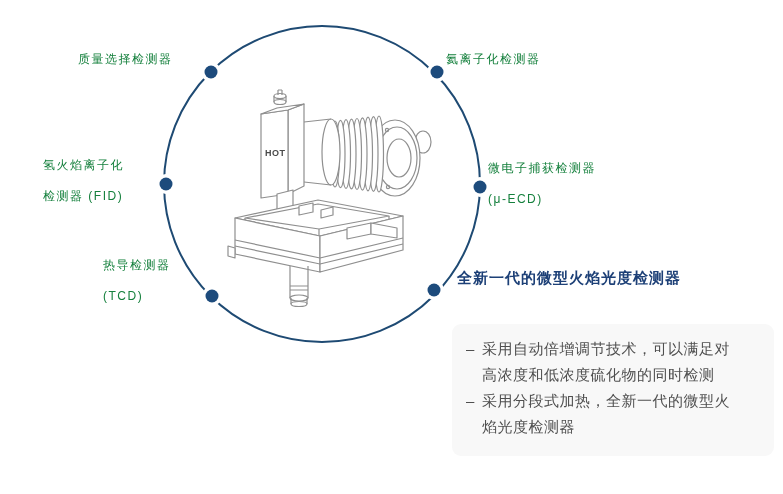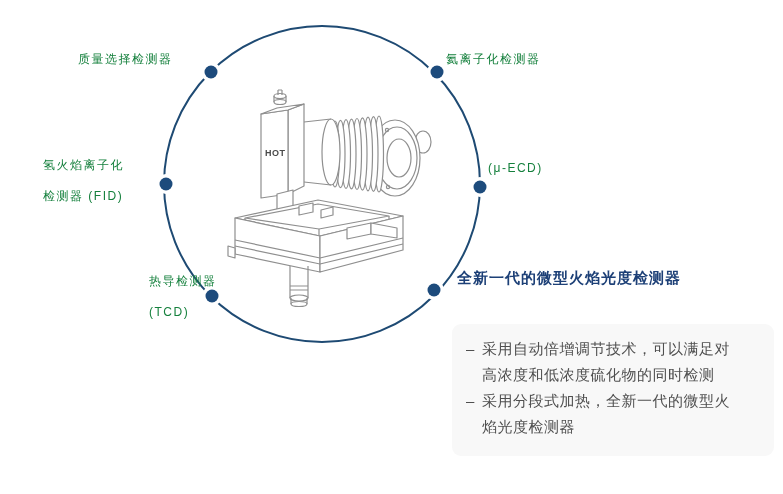--- a/index.html
+++ b/index.html
@@ -12,21 +12,21 @@
   .device-svg{left:225px;top:88px;}
   .det-label{
     position:absolute;color:#15803d;font-size:12px;line-height:31px;
     letter-spacing:1.5px;white-space:nowrap;
   }
   .det-label .line{display:block;}
   .lbl-msd  {left:78px; top:44px;}
   .lbl-pdhid{left:446px;top:44px;}
   .lbl-fid  {left:43px; top:150px;}
   .lbl-uecd {left:488px;top:153px;}
-  .lbl-tcd  {left:103px;top:266px;margin-left:46px;}
+  .lbl-tcd  {left:103px;top:250px;}
   .featured-title{
     position:absolute;left:457px;top:263px;color:#1d4077;font-weight:bold;
     font-size:15px;line-height:30px;letter-spacing:1px;white-space:nowrap;
   }
   .featured-title .line{display:block;}
   .featured-panel{
     position:absolute;left:452px;top:324px;width:322px;height:132px;
     background:#f8f8f8;border-radius:9px;
   }
   .bullets{
@@ -134,20 +134,21 @@
     <span class="line">质量选择检测器</span>
   </div>
   <div class="det-label lbl-pdhid">
     <span class="line">氦离子化检测器</span>
   </div>
   <div class="det-label lbl-fid">
     <span class="line">氢火焰离子化</span>
     <span class="line">检测器 (FID)</span>
   </div>
   <div class="det-label lbl-uecd">
+    <span class="line">微电子捕获检测器</span>
     <span class="line">(μ-ECD)</span>
   </div>
   <div class="det-label lbl-tcd">
     <span class="line">热导检测器</span>
     <span class="line">(TCD)</span>
   </div>
 
   <div class="featured-panel"></div>
   <div class="featured-title">
     <span class="line">全新一代的微型火焰光度检测器</span>

